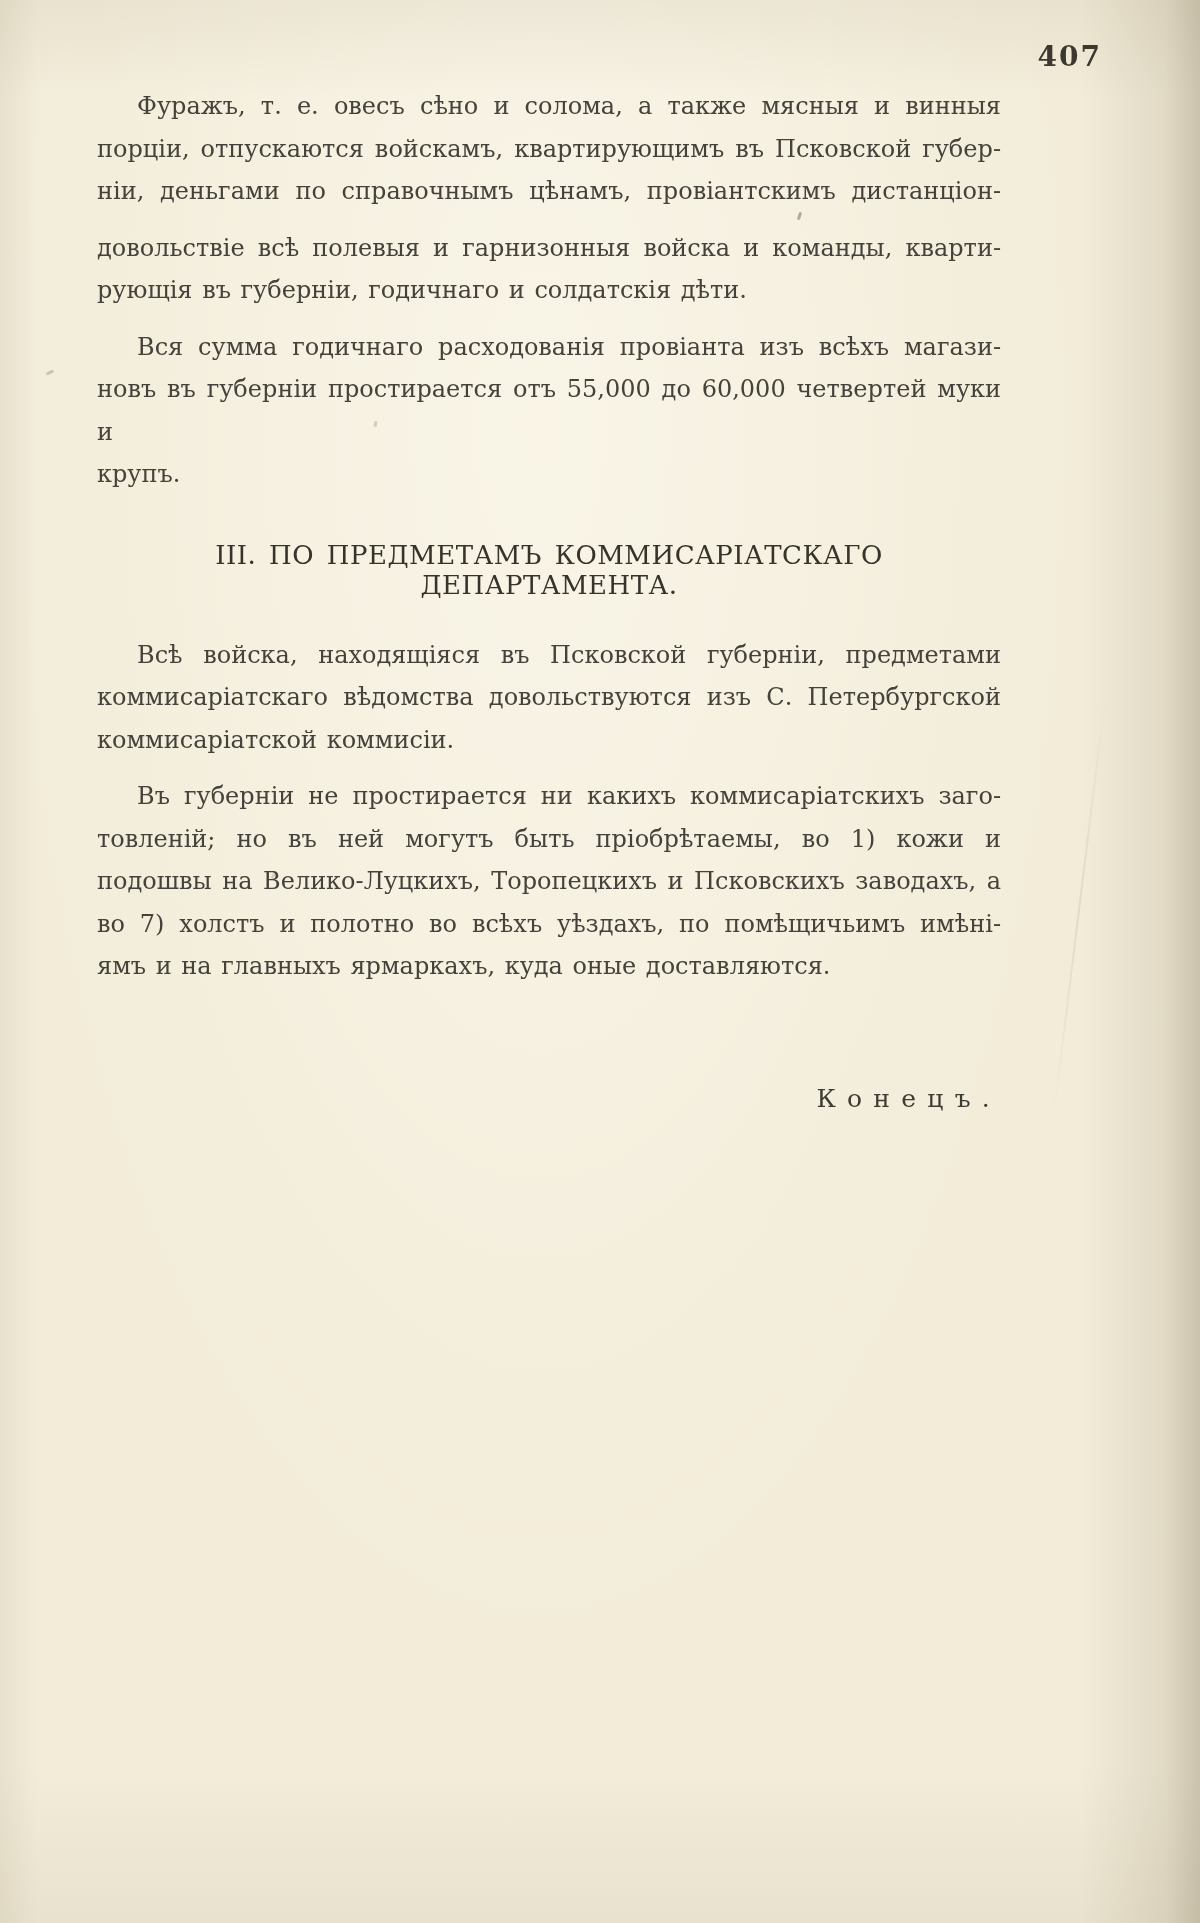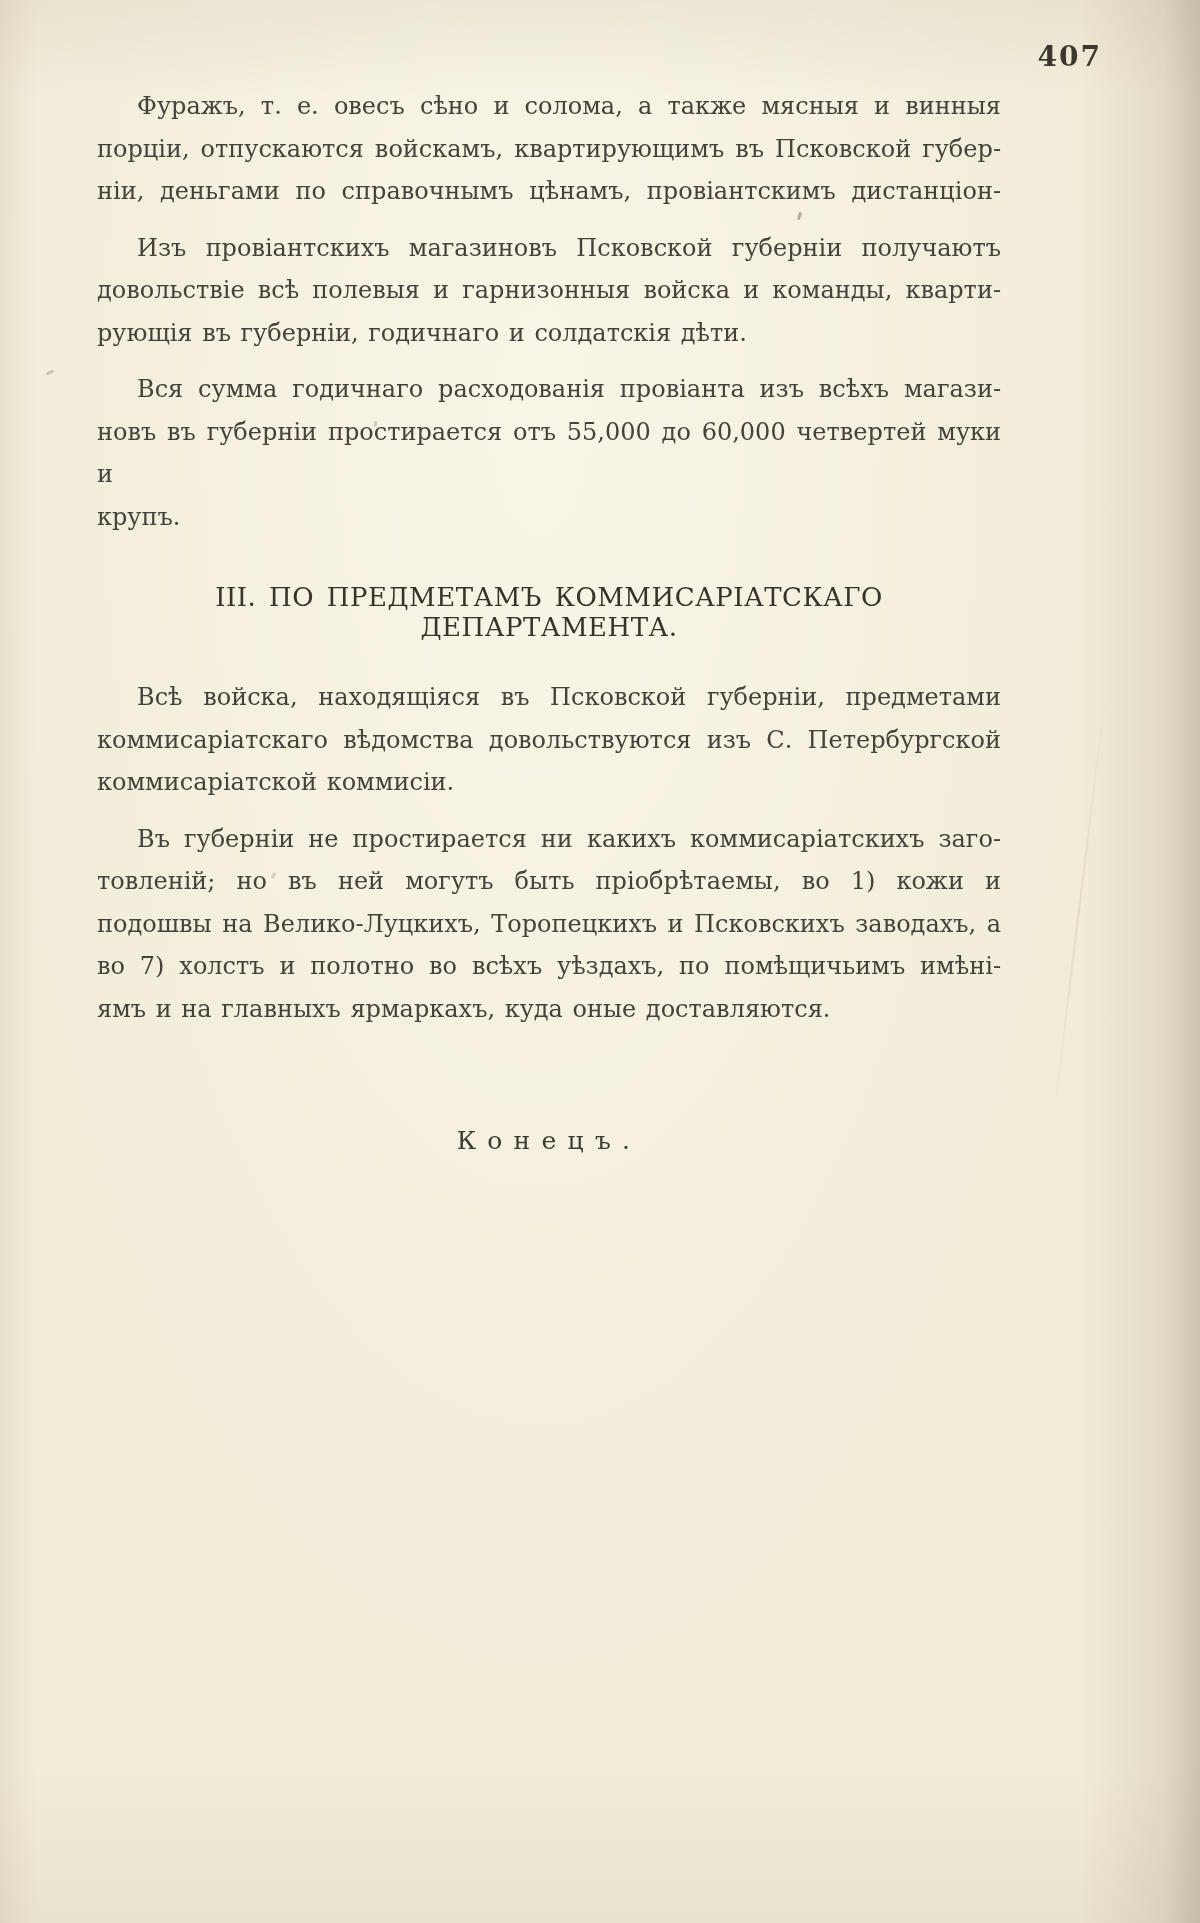--- a/index.html
+++ b/index.html
@@ -56,21 +56,21 @@
     margin-bottom: 34px;
     font-size: 26px;
     font-weight: normal;
     text-align: center;
     letter-spacing: 0.5px;
     word-spacing: 4px;
     color: #35332a;
   }
   .end-label {
     margin-top: 96px;
-    text-align: center;
+    text-align: right;
     font-size: 25px;
     letter-spacing: 0.45em;
     color: #3d3b32;
   }
   .speck {
     position: absolute;
     background: rgba(90,82,62,0.45);
     border-radius: 50%;
   }
   .speck.s1 { left: 798px; top: 212px; width: 3px; height: 8px; transform: rotate(18deg); border-radius: 2px; }
@@ -96,21 +96,20 @@
 
   <div class="text-block">
 
     <div>
         <div class="para">
           <div class="line first">Фуражъ, т. е. овесъ сѣно и солома, а также мясныя и винныя</div>
           <div class="line">порціи, отпускаются войскамъ, квартирующимъ въ Псковской губер-</div>
           <div class="line">ніи, деньгами по справочнымъ цѣнамъ, провіантскимъ дистанціон-</div>
         </div>
         <div class="para">
-          <div class="line first">Изъ провіантскихъ магазиновъ Псковской губерніи получаютъ</div>
           <div class="line">довольствіе всѣ полевыя и гарнизонныя войска и команды, кварти-</div>
           <div class="line last">рующія въ губерніи, годичнаго и солдатскія дѣти.</div>
         </div>
         <div class="para">
           <div class="line first">Вся сумма годичнаго расходованія провіанта изъ всѣхъ магази-</div>
           <div class="line">новъ въ губерніи простирается отъ 55,000 до 60,000 четвертей муки и</div>
           <div class="line last">крупъ.</div>
         </div>
       </div>
 

